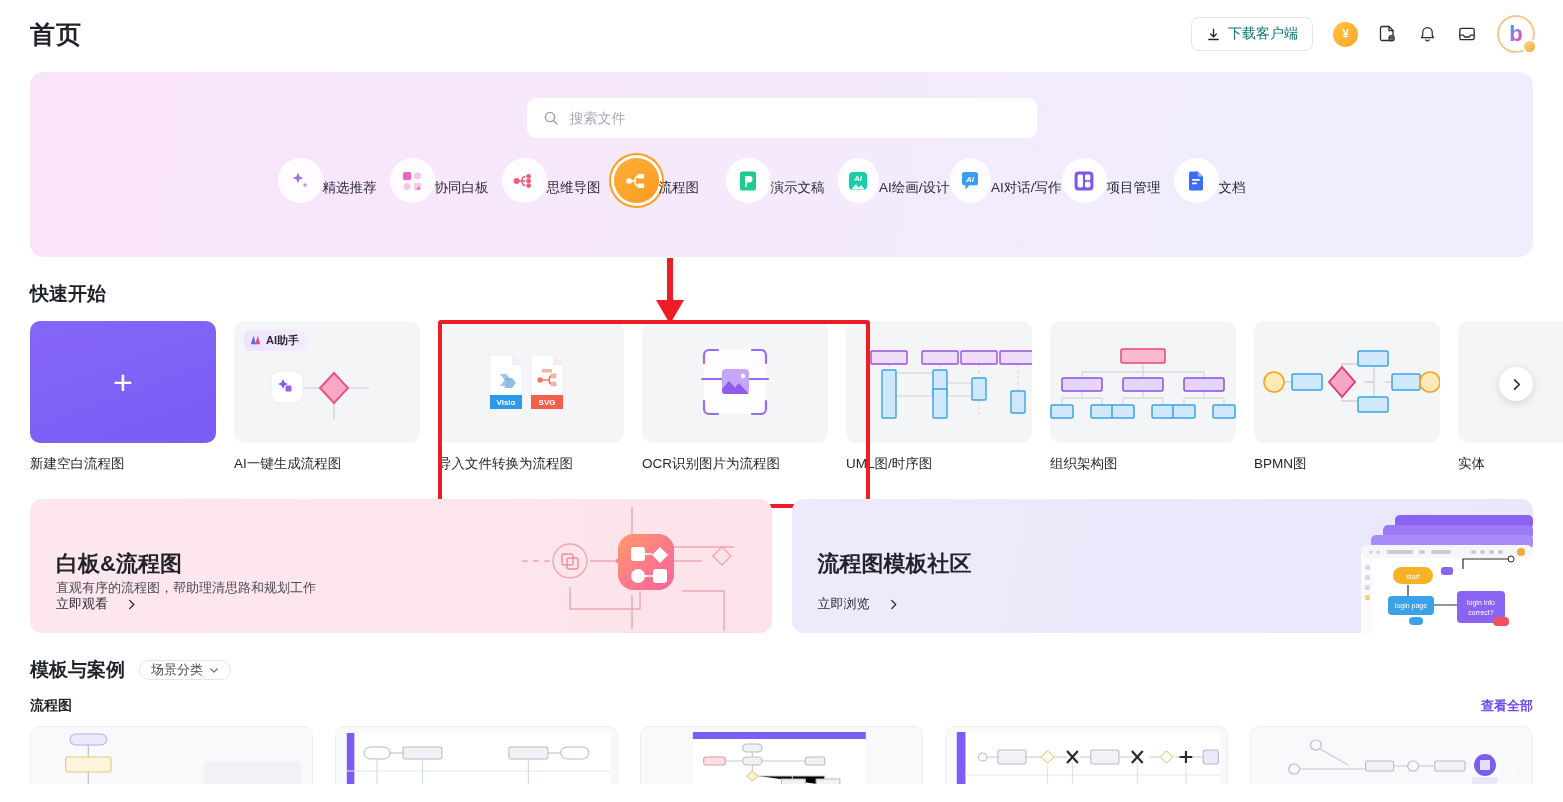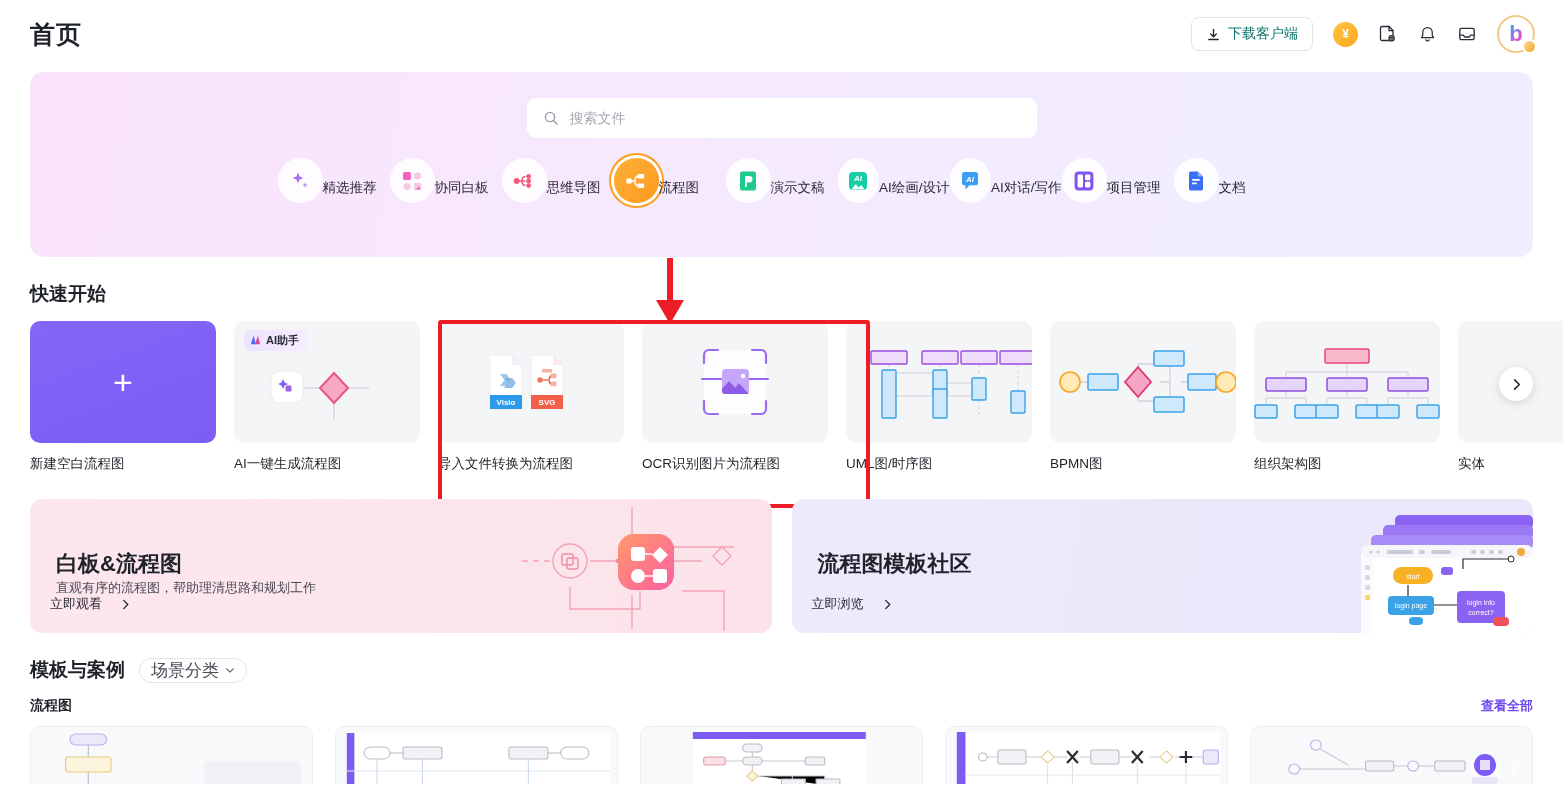--- a/index.html
+++ b/index.html
@@ -130,30 +130,30 @@
   .promos { display: flex; gap: 20px; margin: 26px 30px 0 30px; }
   .promo {
     flex: 1; height: 134px; border-radius: 12px; position: relative;
     overflow: hidden; padding: 22px 26px; cursor: pointer;
   }
   .promo.pink { background: linear-gradient(100deg,#fde7ee,#fce3ea); }
   .promo.purple { background: linear-gradient(100deg,#eeeafb,#ebe7fb); }
   .promo-title { font-size: 22px; font-weight: 700; color: #1f2329; margin-top: 28px; }
   .promo-sub { font-size: 13px; color: #4c4c57; }
   .promo-link {
-    position: absolute; bottom: 20px; left: 20px;
+    position: absolute; bottom: 20px; left: 26px;
     font-size: 13px; color: #2b2b35; display: flex; align-items: center; gap: 18px;
   }
 
   
   .templates { margin: 24px 30px 0 30px; }
   .tpl-head { display: flex; align-items: center; gap: 14px; }
   .scene-select {
     border: 1px solid #e3e5e9; border-radius: 14px;
-    padding: 0 11px; font-size: 17px; color: #4c4c57;
+    padding: 0 11px; font-size: 13px; color: #4c4c57;
     display: flex; align-items: center; gap: 6px; cursor: pointer; background: #fff;
   }
   .tpl-sub {
     margin-top: 14px; display: flex; align-items: center;
     font-size: 14px; font-weight: 700; color: #1f2329;
   }
   .view-all { margin-left: auto; font-size: 13px; color: #6d4bf0; cursor: pointer; }
   .tpl-row { display: flex; gap: 22px; margin-top: 11px; }
   .tpl-card {
     flex: 1; height: 58px; border-radius: 10px 10px 0 0;
@@ -449,62 +449,62 @@
               <rect x="165" y="70" width="14" height="22" rx="1"></rect>
             </g>
           </svg>
         </div>
         <div class="qs-label">UML图/时序图</div>
       </div>
 
       <div class="qs-item">
         <div class="qs-thumb">
           <svg width="186" height="122" viewBox="0 0 186 122">
+            <g stroke="#d7dade" stroke-width="1.3" fill="none">
+              <path d="M93 42v9M32 51h122M32 51v9M93 51v9M154 51v9"></path>
+              <path d="M32 69v8M12 77h40M12 77v7M52 77v7"></path>
+              <path d="M93 69v8M73 77h40M73 77v7M113 77v7"></path>
+              <path d="M154 69v8M134 77h40M134 77v7M174 77v7"></path>
+            </g>
+            <rect x="71" y="28" width="44" height="14" rx="1.5" fill="#fbb9cc" stroke="#e6457e" stroke-width="1.5"></rect>
+            <g fill="#e5d5fb" stroke="#8f4ee0" stroke-width="1.5">
+              <rect x="12" y="57" width="40" height="13" rx="1.5"></rect>
+              <rect x="73" y="57" width="40" height="13" rx="1.5"></rect>
+              <rect x="134" y="57" width="40" height="13" rx="1.5"></rect>
+            </g>
+            <g fill="#cfe8fb" stroke="#3ba2e8" stroke-width="1.5">
+              <rect x="1" y="84" width="22" height="13" rx="1.5"></rect>
+              <rect x="41" y="84" width="22" height="13" rx="1.5"></rect>
+              <rect x="62" y="84" width="22" height="13" rx="1.5"></rect>
+              <rect x="102" y="84" width="22" height="13" rx="1.5"></rect>
+              <rect x="123" y="84" width="22" height="13" rx="1.5"></rect>
+              <rect x="163" y="84" width="22" height="13" rx="1.5"></rect>
+            </g>
+          </svg>
+        </div>
+        <div class="qs-label">组织架构图</div>
+      </div>
+
+      <div class="qs-item">
+        <div class="qs-thumb">
+          <svg width="186" height="122" viewBox="0 0 186 122">
             <g stroke="#cfd2d8" stroke-width="1.3" fill="none">
               <path d="M28 61h10M58 61h11M97 61h0M88 61l0-18h22M110 61h10M88 61l0 19h22M110 80h10M120 43v36"></path>
               <path d="M131 61h9M156 61h-3"></path>
             </g>
             <circle cx="20" cy="61" r="10" fill="#ffeab8" stroke="#f5a623" stroke-width="1.6"></circle>
             <rect x="38" y="53" width="30" height="16" rx="1.5" fill="#cfe8fb" stroke="#3ba2e8" stroke-width="1.5"></rect>
             <path d="M88 46l13 15-13 15-13-15z" fill="#f7a5c4" stroke="#e0356f" stroke-width="1.8"></path>
             <rect x="104" y="30" width="30" height="15" rx="1.5" fill="#cfe8fb" stroke="#3ba2e8" stroke-width="1.5"></rect>
             <rect x="104" y="76" width="30" height="15" rx="1.5" fill="#cfe8fb" stroke="#3ba2e8" stroke-width="1.5"></rect>
             <rect x="138" y="53" width="28" height="16" rx="1.5" fill="#cfe8fb" stroke="#3ba2e8" stroke-width="1.5"></rect>
             <circle cx="176" cy="61" r="10" fill="#ffeab8" stroke="#f5a623" stroke-width="1.6"></circle>
           </svg>
         </div>
         <div class="qs-label">BPMN图</div>
-      </div>
-
-      <div class="qs-item">
-        <div class="qs-thumb">
-          <svg width="186" height="122" viewBox="0 0 186 122">
-            <g stroke="#d7dade" stroke-width="1.3" fill="none">
-              <path d="M93 42v9M32 51h122M32 51v9M93 51v9M154 51v9"></path>
-              <path d="M32 69v8M12 77h40M12 77v7M52 77v7"></path>
-              <path d="M93 69v8M73 77h40M73 77v7M113 77v7"></path>
-              <path d="M154 69v8M134 77h40M134 77v7M174 77v7"></path>
-            </g>
-            <rect x="71" y="28" width="44" height="14" rx="1.5" fill="#fbb9cc" stroke="#e6457e" stroke-width="1.5"></rect>
-            <g fill="#e5d5fb" stroke="#8f4ee0" stroke-width="1.5">
-              <rect x="12" y="57" width="40" height="13" rx="1.5"></rect>
-              <rect x="73" y="57" width="40" height="13" rx="1.5"></rect>
-              <rect x="134" y="57" width="40" height="13" rx="1.5"></rect>
-            </g>
-            <g fill="#cfe8fb" stroke="#3ba2e8" stroke-width="1.5">
-              <rect x="1" y="84" width="22" height="13" rx="1.5"></rect>
-              <rect x="41" y="84" width="22" height="13" rx="1.5"></rect>
-              <rect x="62" y="84" width="22" height="13" rx="1.5"></rect>
-              <rect x="102" y="84" width="22" height="13" rx="1.5"></rect>
-              <rect x="123" y="84" width="22" height="13" rx="1.5"></rect>
-              <rect x="163" y="84" width="22" height="13" rx="1.5"></rect>
-            </g>
-          </svg>
-        </div>
-        <div class="qs-label">组织架构图</div>
       </div>
 
       <div class="qs-item">
         <div class="qs-thumb"></div>
         <div class="qs-label">实体</div>
       </div>
 
       <div class="carousel-next">
         <span>
           <svg width="13" height="13" viewBox="0 0 14 14" fill="none" stroke="#2b2b35" stroke-width="1.8" stroke-linecap="round" stroke-linejoin="round">

